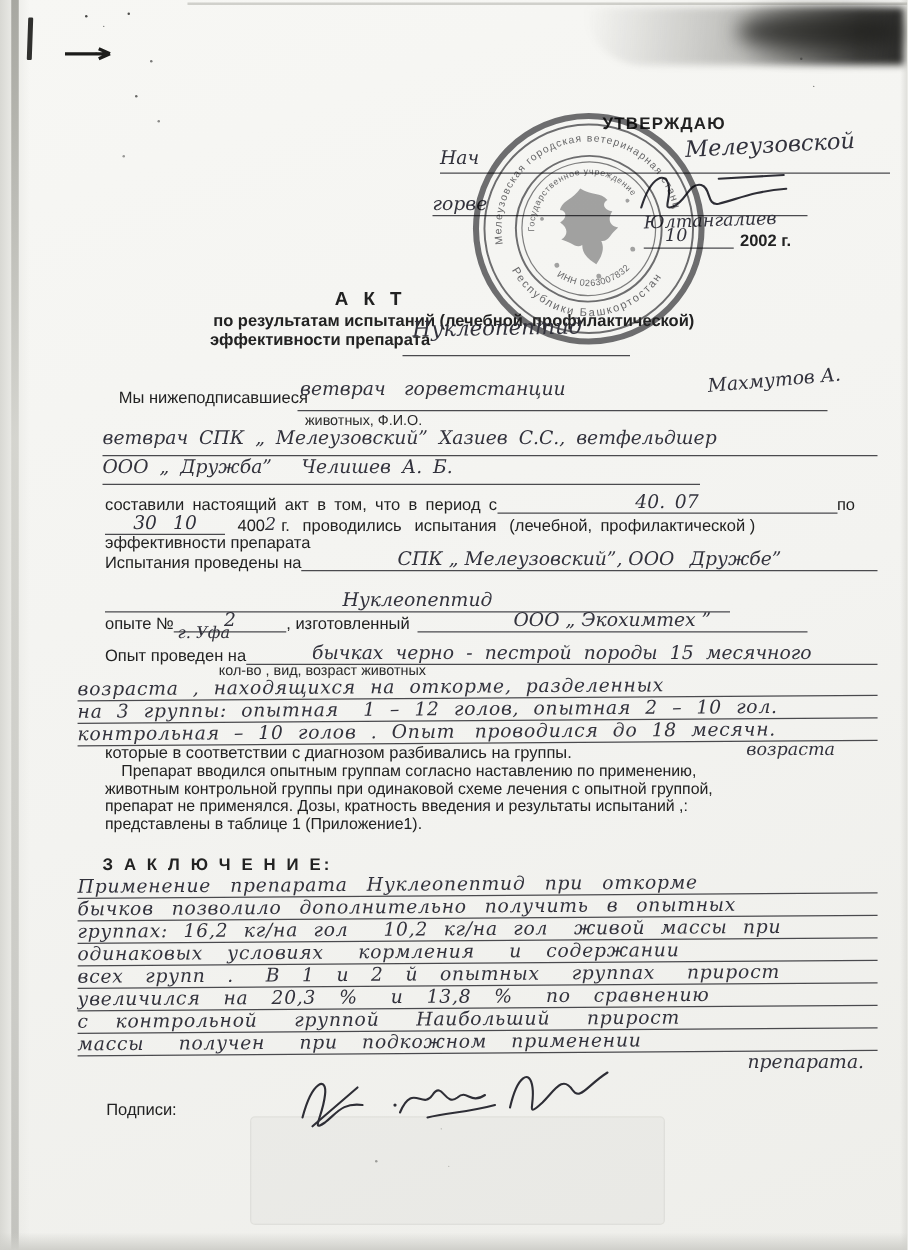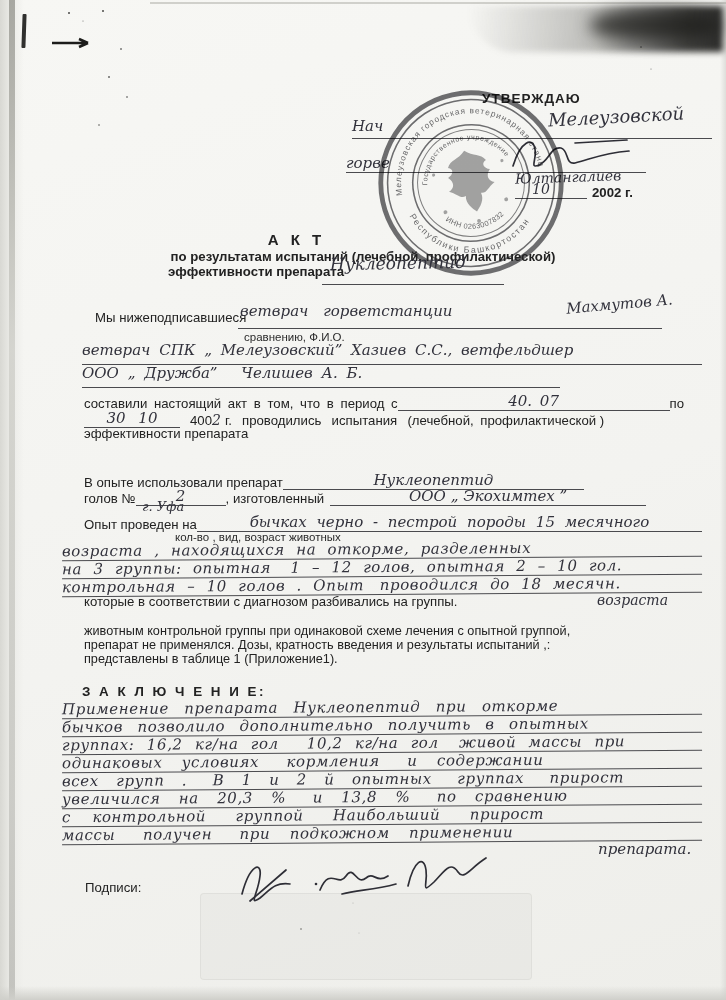--- a/index.html
+++ b/index.html
@@ -127,61 +127,65 @@
   <div class="print b abs" style="left:0;top:231px;width:593px;text-align:center;font-size:15px;letter-spacing:4px;">А К Т</div>
   <div class="print b abs" style="left:0;top:249px;width:726px;text-align:center;">по результатам испытаний (лечебной, профилактической)</div>
   <div class="print b abs" style="left:168px;top:264px;">эффективности препарата</div>
   <div class="hw" style="left:330px;top:253px;font-size:17px;transform:rotate(-1deg);">Нуклеопептид</div>
   <div class="rule" style="left:322px;top:284px;width:182px;"></div>
 
   <div class="print abs" style="left:95px;top:310px;">Мы нижеподписавшиеся</div>
   <div class="hw" style="left:240px;top:302px;font-size:15px;word-spacing:10px;">ветврач горветстанции</div>
   <div class="hw" style="left:566px;top:295px;font-size:15px;transform:rotate(-5deg);">Махмутов А.</div>
   <div class="rule" style="left:238px;top:328px;width:424px;"></div>
-  <div class="print small abs" style="left:244px;top:331px;">сравнению, Ф.И.О.</div>
+  <div class="print small abs" style="left:244px;top:331px;">животных, Ф.И.О.</div>
   <div class="hw" style="left:82px;top:341px;font-size:15px;word-spacing:4px;">ветврач СПК „ Мелеузовский” Хазиев С.С., ветфельдшер</div>
   <div class="rule" style="left:82px;top:364px;width:620px;"></div>
   <div class="hw" style="left:82px;top:364px;font-size:15px;word-spacing:4px;">ООО „ Дружба”  Челишев А. Б.</div>
   <div class="rule" style="left:82px;top:387px;width:478px;"></div>
 
   <div class="row print" style="left:84px;top:392px;width:600px;word-spacing:3px;">
     <span>составили настоящий акт в том, что в период с</span>
     <span class="fill grow"><span class="hwi" style="font-size:15px;">40. 07</span></span>
     <span>по</span>
   </div>
   <div class="row print" style="left:84px;top:409px;">
     <span class="fill" style="width:96px;"><span class="hwi" style="font-size:15px;word-spacing:8px;">30 10</span></span>
     <span style="margin-left:10px;">400</span>
     <span class="hwi" style="font-size:14px;">2</span>
     <span style="margin-left:4px;">г.  проводились  испытания  (лечебной, профилактической )</span>
   </div>
   <div class="print abs" style="left:84px;top:426px;">эффективности препарата</div>
+  <div class="row print" style="left:84px;top:438px;width:618px;">
+    <span>Испытания проведены на</span>
+    <span class="fill grow"><span class="hwi" style="font-size:15px;">СПК „ Мелеузовский”, ООО  Дружбе”</span></span>
+  </div>
   <div class="row print" style="left:84px;top:471px;width:500px;">
-    <span>В опыте использовали препарат</span>
     <span class="fill grow"><span class="hwi" style="font-size:15px;">Нуклеопептид</span></span>
   </div>
   <div class="row print" style="left:84px;top:487px;width:562px;">
-    <span>голов №</span>
+    <span>опыте №</span>
     <span class="fill" style="width:90px;"><span class="hwi" style="font-size:15px;">2</span></span>
     <span>, изготовленный</span>
     <span class="fill grow" style="margin-left:6px;"><span class="hwi" style="font-size:15px;">ООО „ Экохимтех ”</span></span>
   </div>
   <div class="hw" style="left:142px;top:499px;font-size:13px;">г. Уфа</div>
   <div class="row print" style="left:84px;top:513px;width:618px;">
     <span>Опыт проведен на</span>
     <span class="fill grow"><span class="hwi" style="font-size:15px;word-spacing:5px;">бычках черно - пестрой породы 15 месячного</span></span>
   </div>
   <div class="print small abs" style="left:175px;top:531px;">кол-во , вид, возраст животных</div>
 
   <div class="hwline" style="left:62px;top:540px;width:640px;">возраста , находящихся на откорме, разделенных</div>
   <div class="hwline" style="left:62px;top:558px;width:640px;">на 3 группы: опытная  1 – 12 голов, опытная 2 – 10 гол.</div>
   <div class="hwline" style="left:62px;top:576px;width:640px;">контрольная – 10 голов . Опыт проводился до 18 месячн.</div>
   <div class="hw" style="left:597px;top:592px;font-size:14px;">возраста</div>
   <div class="print abs" style="left:84px;top:594px;">которые в соответствии с диагнозом разбивались на группы.</div>
 
+  <div class="print abs" style="left:97px;top:610px;font-size:12.7px;">Препарат вводился опытным группам согласно наставлению по применению,</div>
   <div class="print abs" style="left:84px;top:624px;font-size:12.7px;">животным контрольной группы при одинаковой схеме лечения с опытной группой,</div>
   <div class="print abs" style="left:84px;top:638px;font-size:12.7px;">препарат не применялся. Дозы, кратность введения и результаты испытаний  ,:</div>
   <div class="print abs" style="left:84px;top:652px;font-size:12.7px;">представлены в таблице 1 (Приложение1).</div>
 
   <div class="print b abs" style="left:82px;top:684px;font-size:13.4px;letter-spacing:2.5px;">З А К Л Ю Ч Е Н И Е:</div>
   <div class="hwline" style="left:62px;top:698px;width:640px;word-spacing:10px;">Применение препарата Нуклеопептид при откорме</div>
   <div class="hwline" style="left:62px;top:716px;width:640px;word-spacing:9px;">бычков позволило дополнительно получить в опытных</div>
   <div class="hwline" style="left:62px;top:734px;width:640px;word-spacing:7px;">группах: 16,2 кг/на гол  10,2 кг/на гол  живой массы при</div>
   <div class="hwline" style="left:62px;top:752px;width:640px;word-spacing:14px;">одинаковых условиях  кормления  и содержании</div>
   <div class="hwline" style="left:62px;top:770px;width:640px;word-spacing:12px;">всех групп .  В 1 и 2 й опытных  группах  прирост</div>

